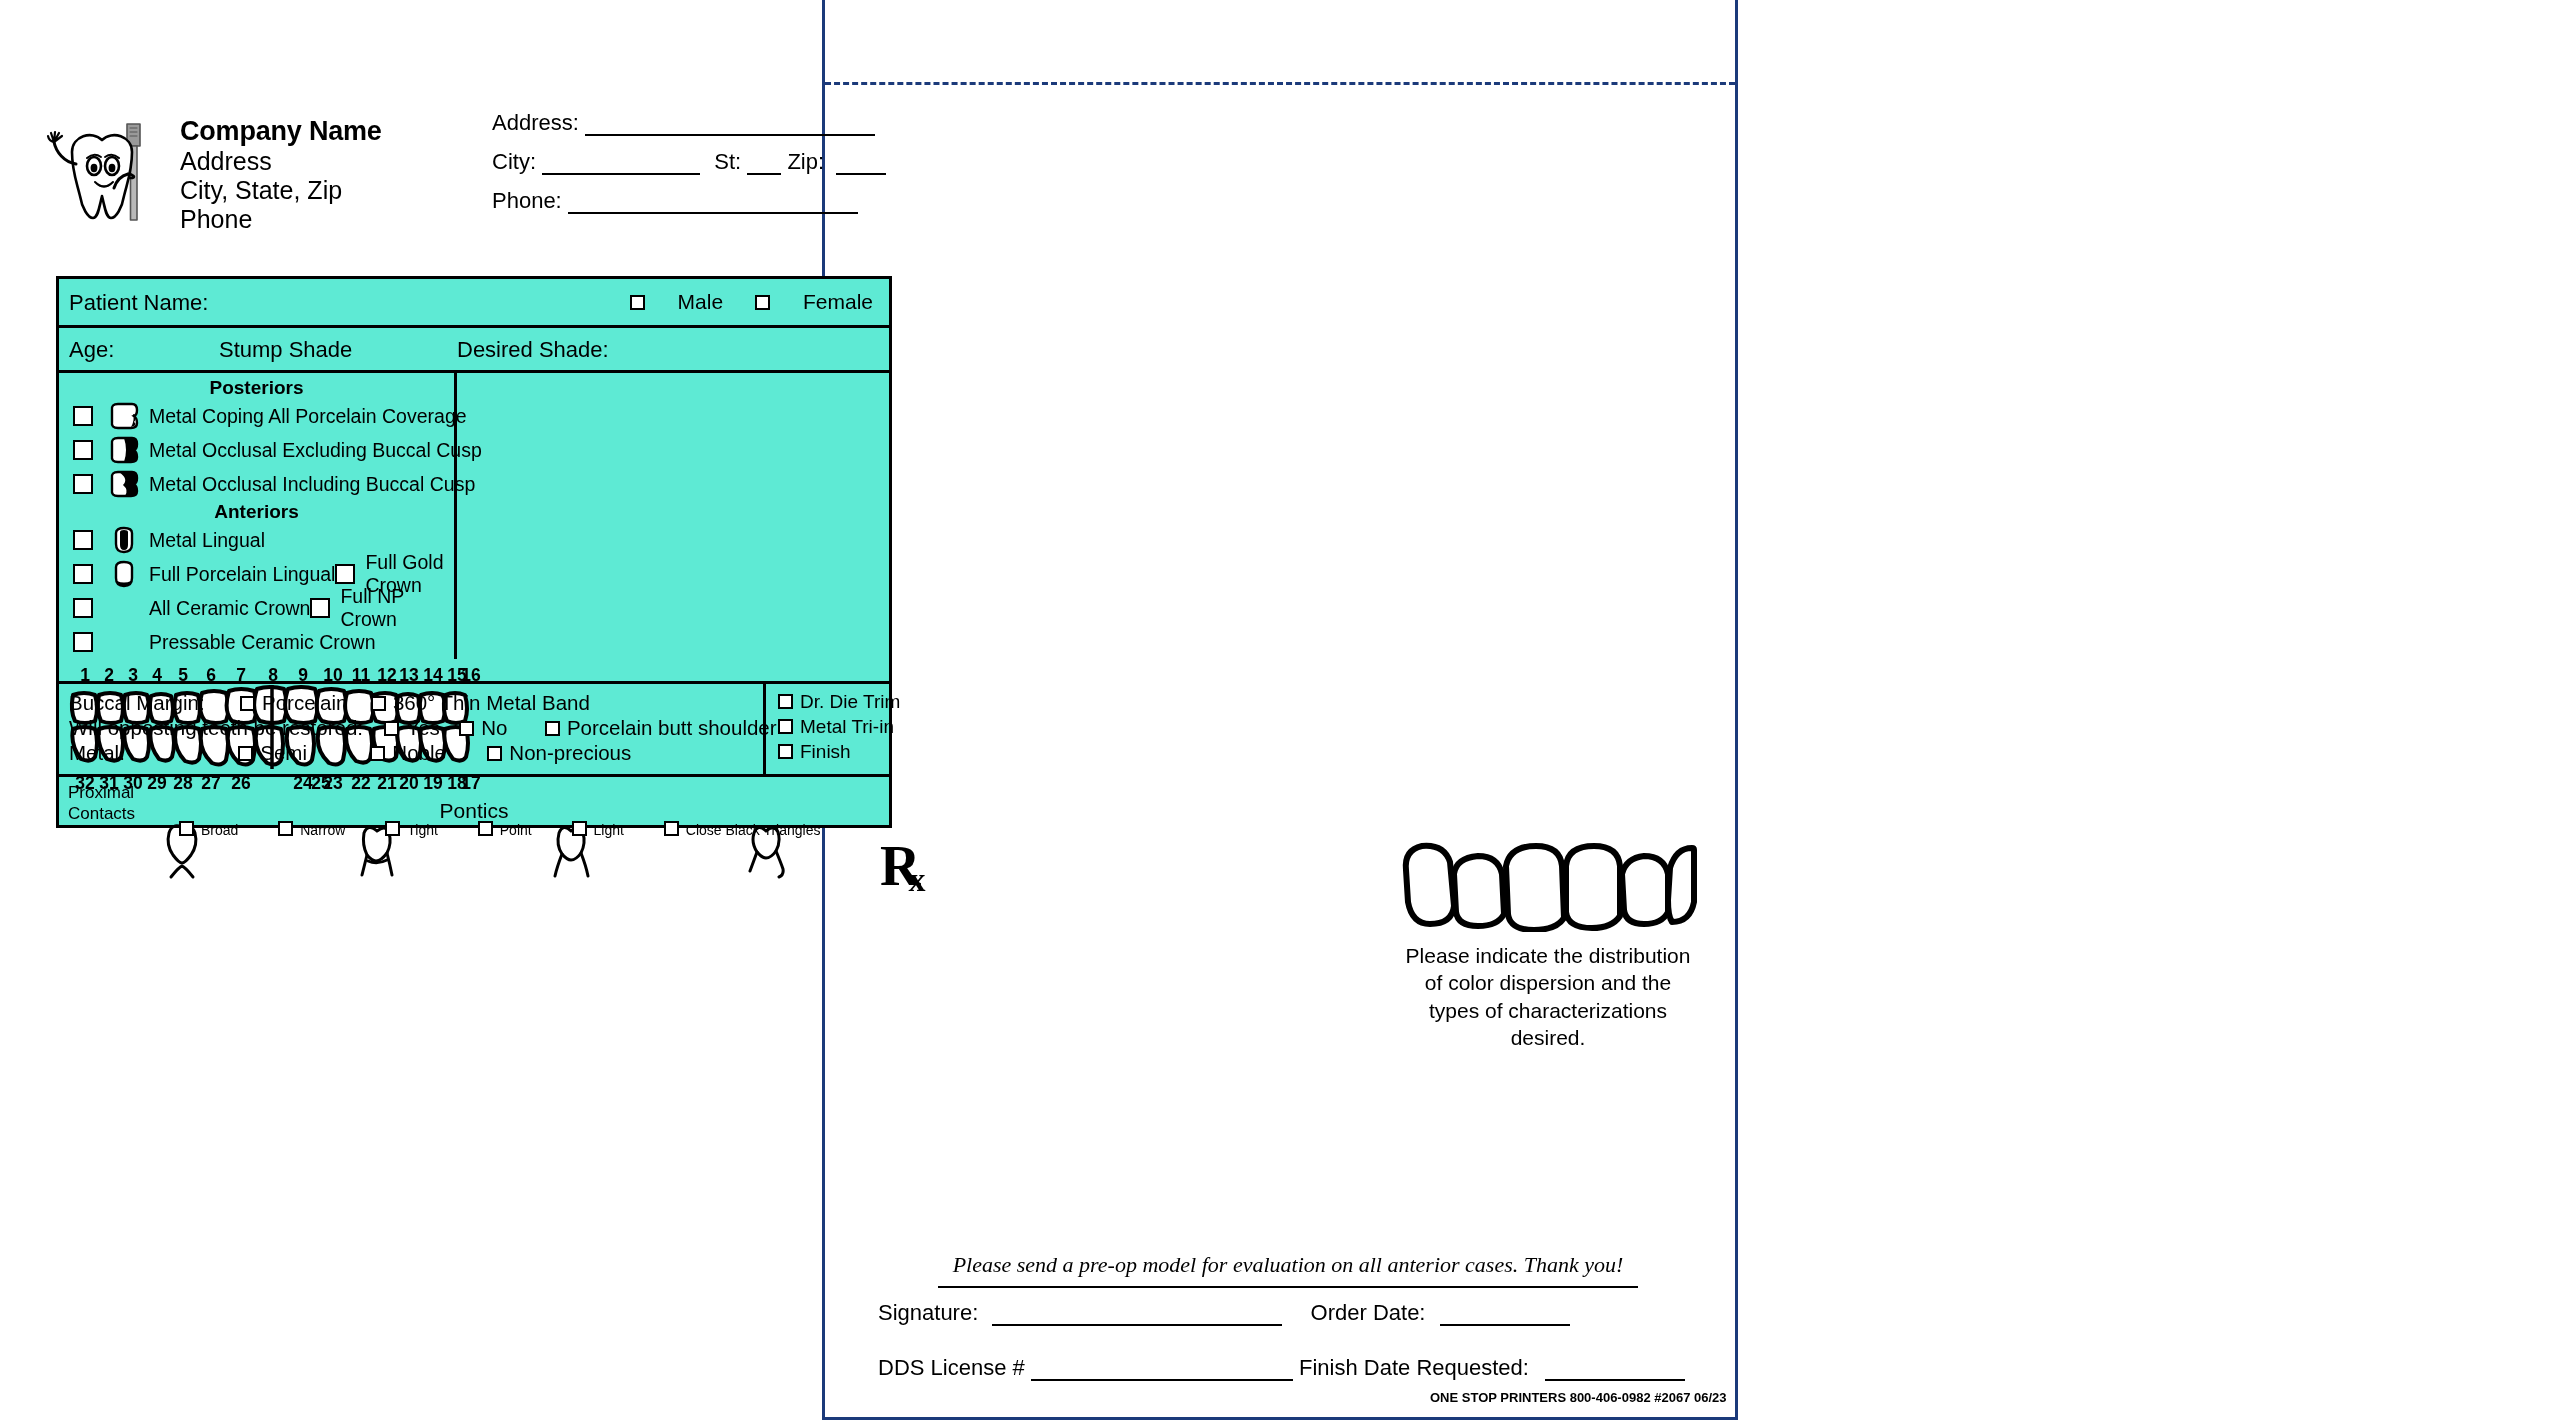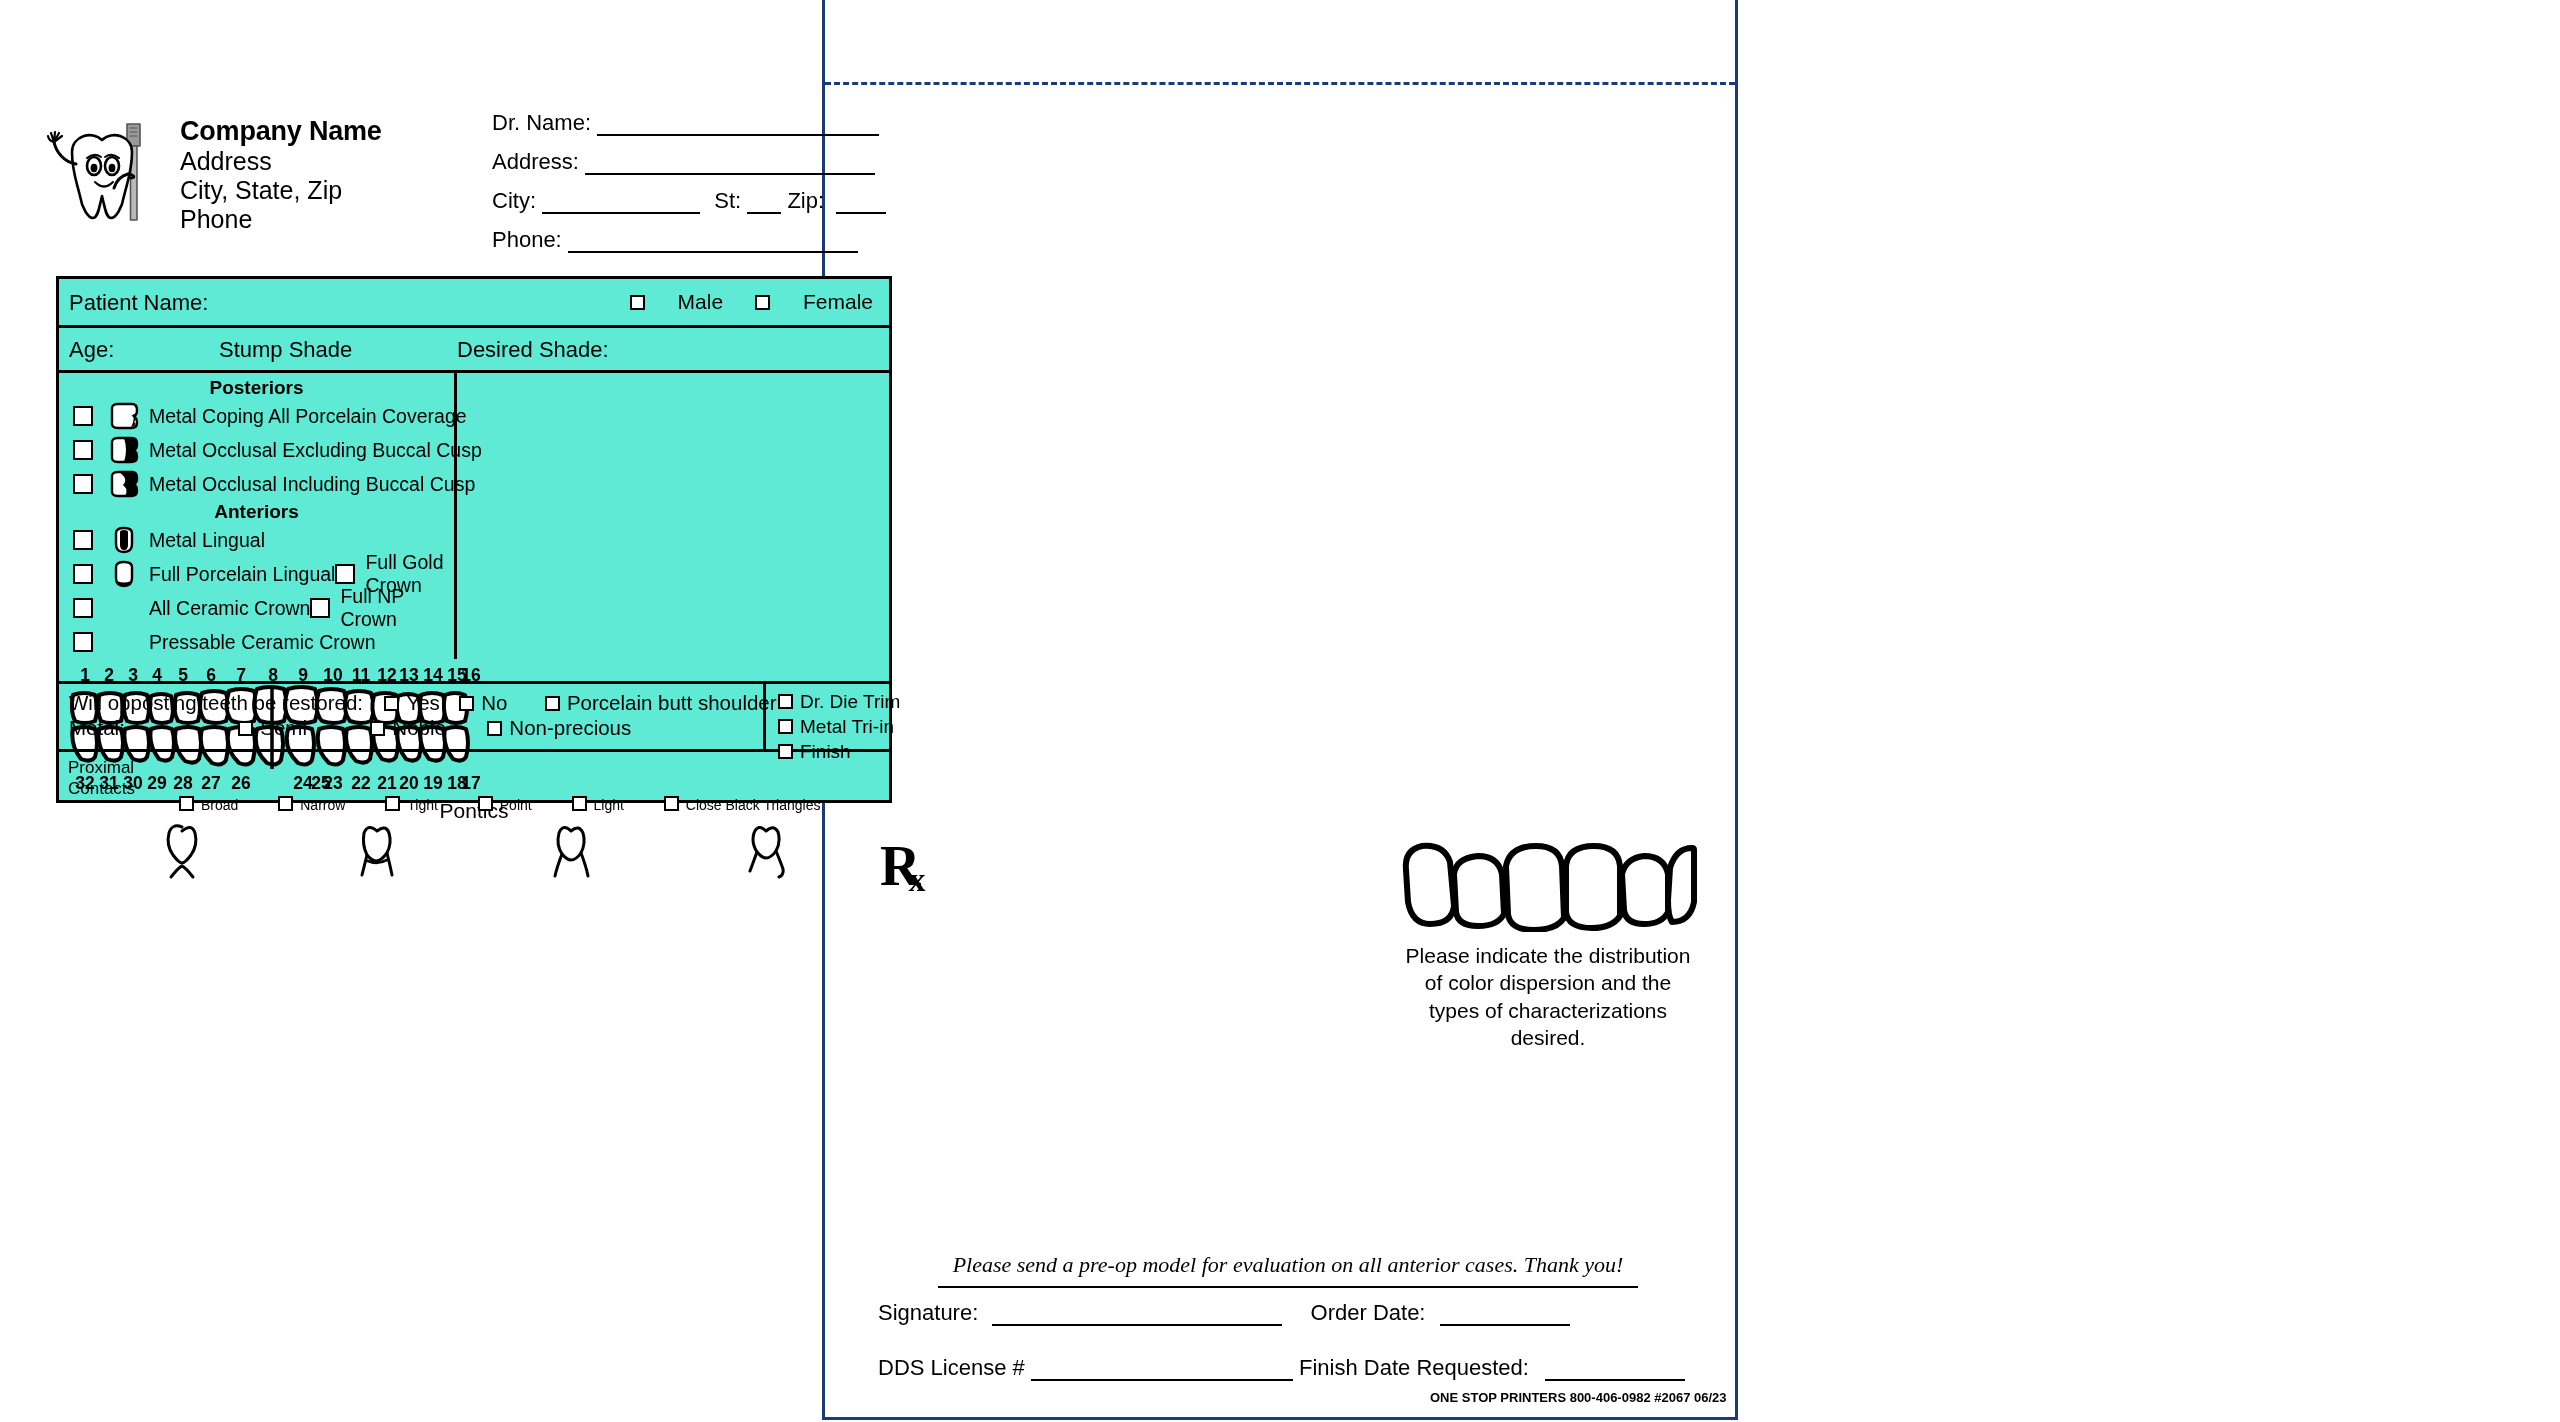--- a/index.html
+++ b/index.html
@@ -132,24 +132,20 @@
     </div>
 
     <div id="company">
       <div class="cname">Company Name</div>
       <div class="cline">Address</div>
       <div class="cline">City, State, Zip</div>
       <div class="cline">Phone</div>
     </div>
 
     <div id="doctor">
-      <div class="drow">
-        <span class="lbl">Dr. Name:</span>
-        <span class="ul" style="width:282px;"></span>
-      </div>
       <div class="drow">
         <span class="lbl">Address:</span>
         <span class="ul" style="width:290px;"></span>
       </div>
       <div class="drow">
         <span class="lbl">City:</span>
         <span class="ul" style="width:158px;"></span>
         <span class="lbl" style="margin-left:8px;">St:</span>
         <span class="ul" style="width:34px;"></span>
         <span class="lbl">Zip:</span>
@@ -379,20 +375,27 @@
             </svg>
             <div style="margin-top:2px;"><i class="bx" style="display:inline-block;width:18px;height:18px;margin:0;"></i></div>
           </div>
         </div>
       </div>
     </div>
 
     <div class="sect" id="buccal">
       <div class="left">
         <div class="bline">
+          <span>Buccal Margin:</span>
+          <span style="display:inline-block;width:24px;"></span>
+          <span><i class="cbx"></i><span>Porcelain</span></span>
+          <span style="display:inline-block;width:12px;"></span>
+          <span><i class="cbx"></i><span>360° Thin Metal Band</span></span>
+        </div>
+        <div class="bline">
           <span>Will opposting teeth be restored:</span>
           <span style="display:inline-block;width:10px;"></span>
           <span><i class="cbx"></i><span>Yes</span></span>
           <span style="display:inline-block;width:8px;"></span>
           <span><i class="cbx"></i><span>No</span></span>
           <span style="display:inline-block;width:26px;"></span>
           <span><i class="cbx"></i><span>Porcelain butt shoulder</span></span>
         </div>
         <div class="bline">
           <span>Metal:</span>

